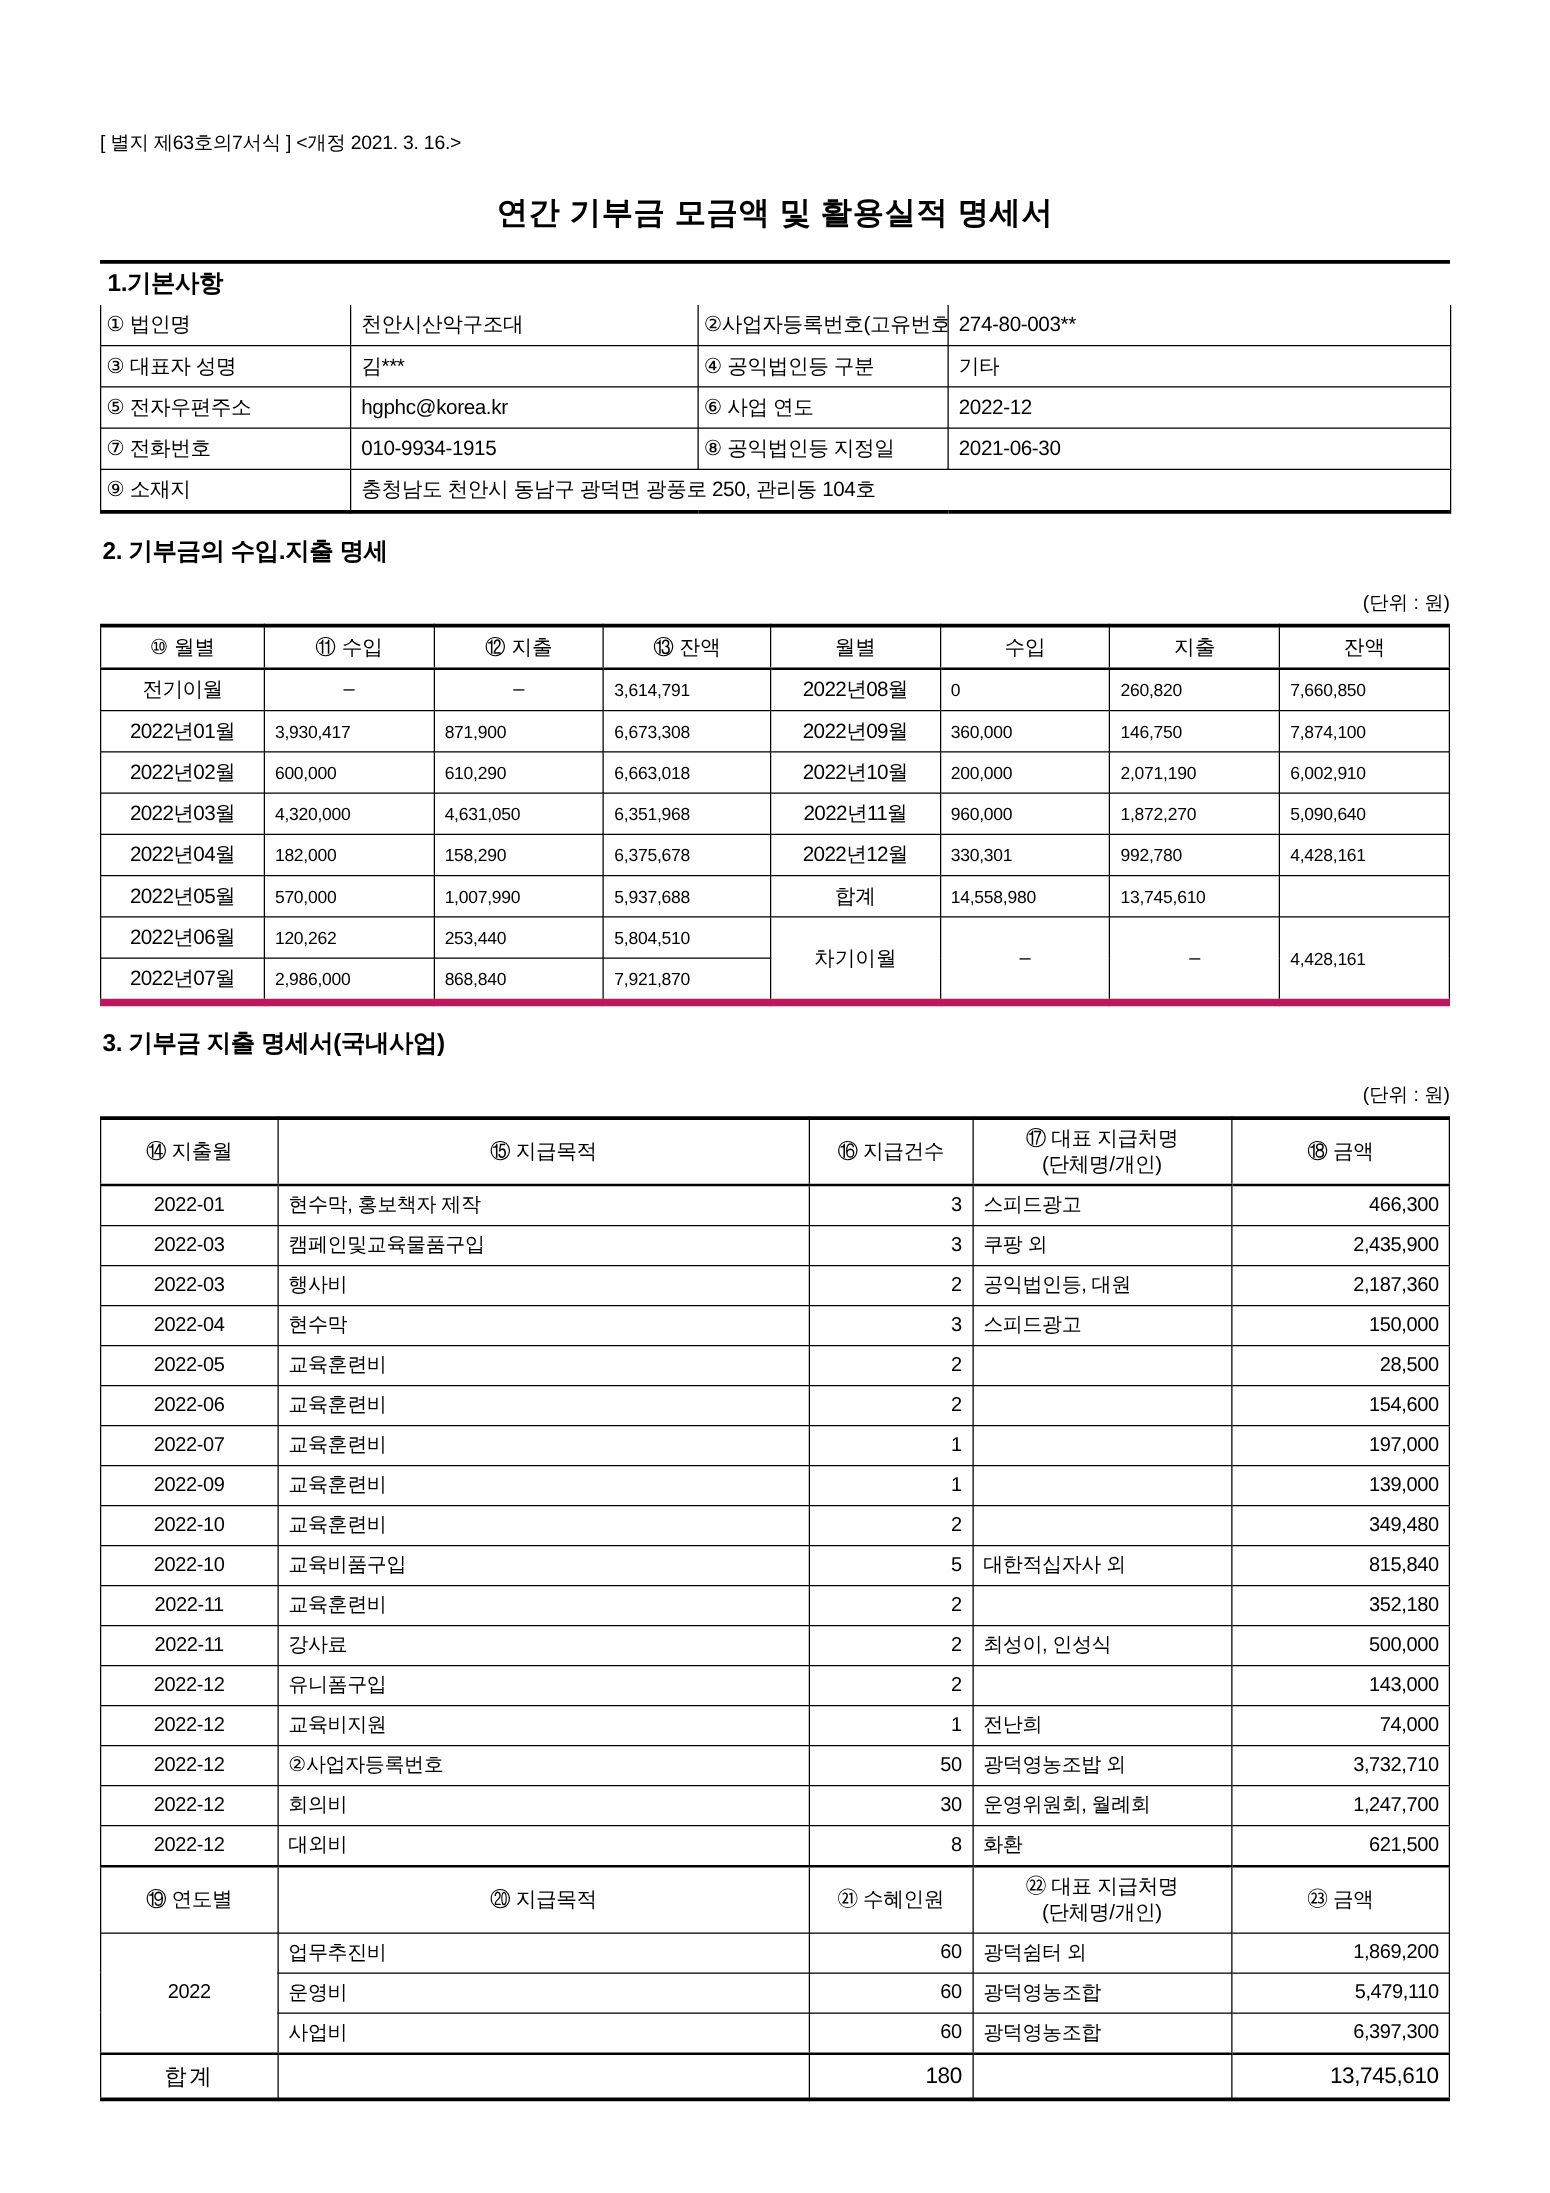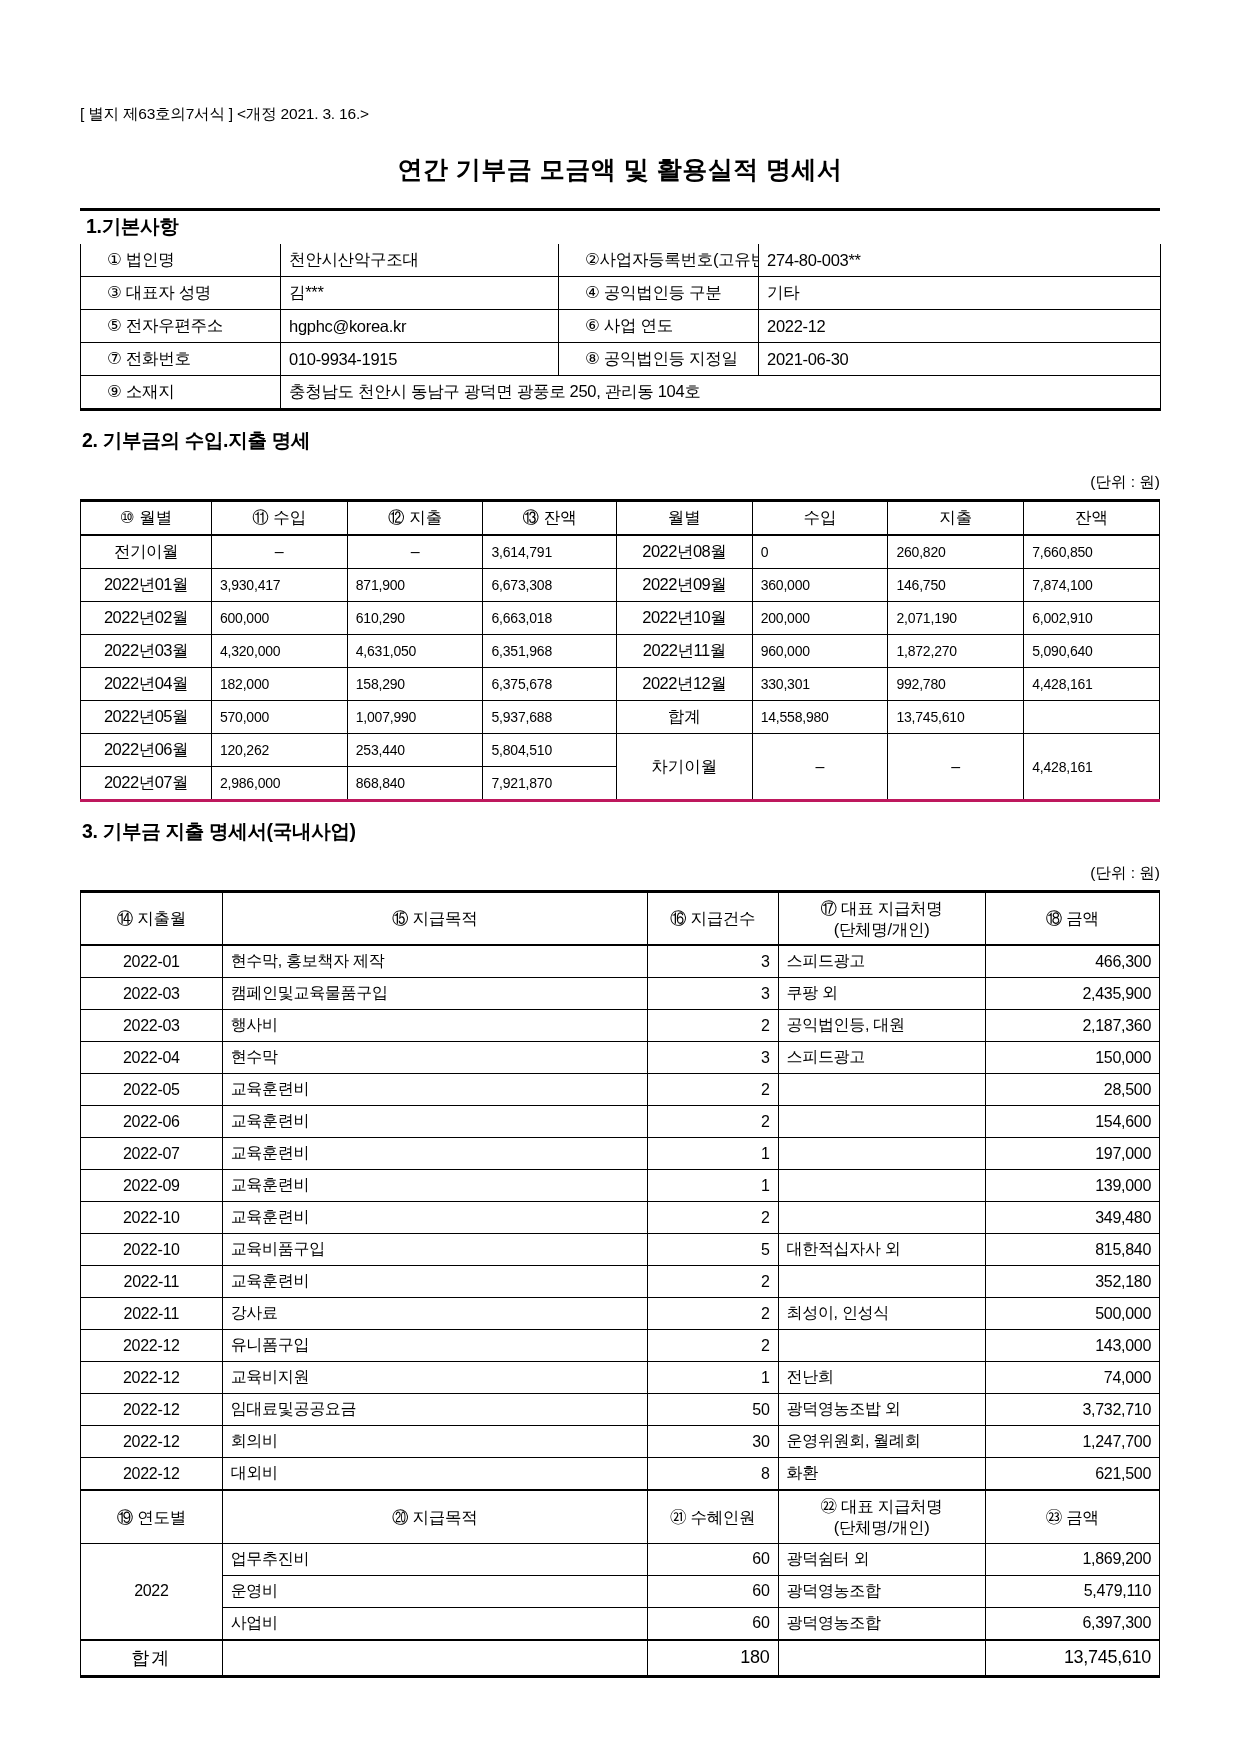--- a/index.html
+++ b/index.html
@@ -82,26 +82,26 @@
   }
 
   
   .t-basic td {
     height: 31px;
     font-size: 16.5px;
     letter-spacing: -0.3px;
   }
   .t-basic tr:first-child td { border-top: none; }
   .t-basic { border-bottom: 3px solid #000; }
-  .t-basic .lbl { padding-left: 26px; }
+  .t-basic .lbl { padding-left: 4px; }
 
   
   .t-flow {
     border-top: 3px solid #000;
-    border-bottom: 3px solid #be185d;
+    border-bottom: 6px solid #be185d;
   }
   .t-flow th {
     height: 33px;
     font-size: 16.5px;
     text-align: center;
     border-bottom: 2px solid #000;
   }
   .t-flow td {
     height: 32px;
     font-size: 16.5px;
@@ -425,21 +425,21 @@
       </tr>
       <tr>
         <td class="dmon">2022-12</td>
         <td>교육비지원</td>
         <td class="dcnt">1</td>
         <td>전난희</td>
         <td class="damt">74,000</td>
       </tr>
       <tr>
         <td class="dmon">2022-12</td>
-        <td>임대료및공공요금</td>
+        <td>②사업자등록번호</td>
         <td class="dcnt">50</td>
         <td>광덕영농조밥 외</td>
         <td class="damt">3,732,710</td>
       </tr>
       <tr>
         <td class="dmon">2022-12</td>
         <td>회의비</td>
         <td class="dcnt">30</td>
         <td>운영위원회, 월례회</td>
         <td class="damt">1,247,700</td>

